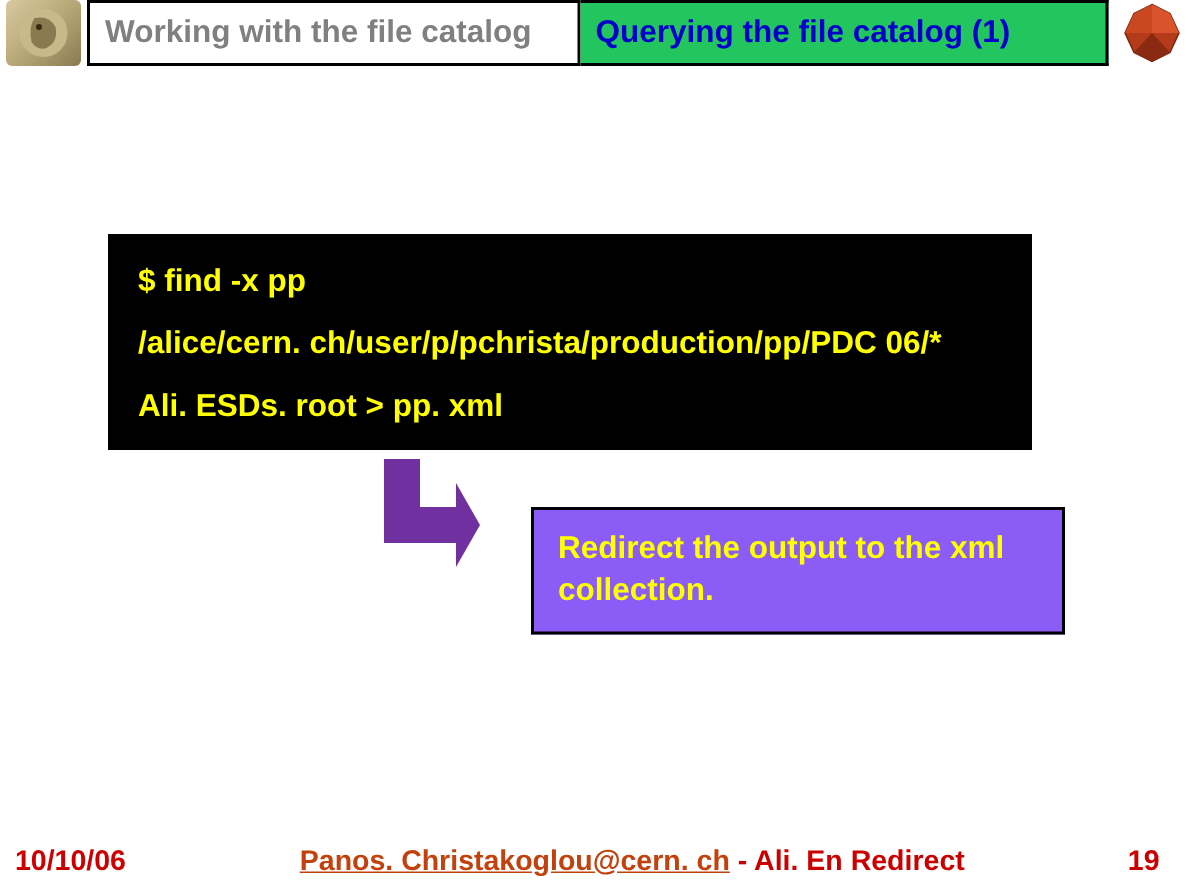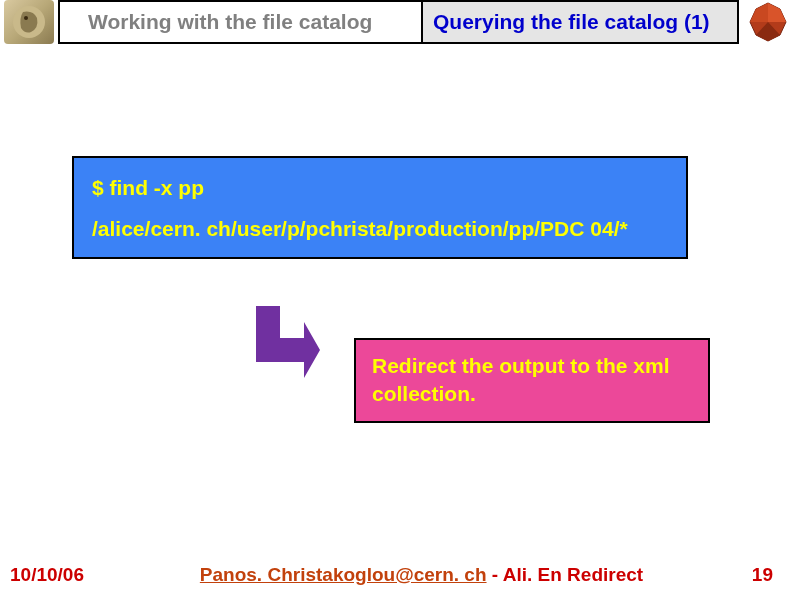--- a/index.html
+++ b/index.html
@@ -30,28 +30,28 @@
   .logo-left svg { width:36px; height:36px; }
   .title-left {
     flex: 0 0 305px;
     border: 2px solid #000;
     background: #fff;
     color: #808080;
     font-weight: bold;
     font-size: 21px;
     display: flex;
     align-items: center;
-    padding: 0 28px;
+    padding: 0 10px;
     margin-left: 4px;
   }
   .title-right {
     flex: 1;
     border: 2px solid #000;
     border-left: none;
-    background: #e5e5e5;
+    background: #22c55e;
     color: #0000cc;
     font-weight: bold;
     font-size: 21px;
     display: flex;
     align-items: center;
     padding: 0 10px;
   }
   .logo-right {
     width: 50px;
     height: 44px;
@@ -60,21 +60,21 @@
     align-items:center;
     justify-content:center;
   }
   .logo-right svg { width:42px; height:42px; }
 
   .code-block {
     position: absolute;
     left: 72px;
     top: 156px;
     width: 576px;
-    background: #3b82f6;
+    background: #000000;
     border: 2px solid #000;
     padding: 16px 18px 14px 18px;
   }
   .code-line {
     color: #ffff00;
     font-size: 21px;
     font-weight: bold;
     line-height: 1.3;
     margin-bottom: 14px;
   }
@@ -87,21 +87,21 @@
     width: 80px;
     height: 80px;
     color: #7030a0;
   }
 
   .tip-box {
     position: absolute;
     left: 354px;
     top: 338px;
     width: 320px;
-    background: #ec4899;
+    background: #8b5cf6;
     border: 2px solid #000;
     padding: 12px 16px;
   }
   .tip-box .tip-text {
     color: #ffff00;
     font-size: 21px;
     font-weight: bold;
     line-height: 1.35;
   }
 
@@ -158,21 +158,22 @@
       <polygon points="21,2 33,8 39,21 33,34 21,40 9,34 3,21 9,8" fill="#b33b1a" stroke="#7a2410" stroke-width="1"></polygon>
       <polygon points="21,2 21,21 39,21 33,8" fill="#d9542a"></polygon>
       <polygon points="21,21 33,34 21,40 9,34" fill="#8a2a10"></polygon>
       <polygon points="3,21 9,8 21,2 21,21" fill="#c94820"></polygon>
     </svg>
   </div>
 </div>
 
 <div class="code-block">
   <div class="code-line">$ find -x pp</div>
-  <div class="code-line">/alice/cern. ch/user/p/pchrista/production/pp/PDC 04/*</div>
+  <div class="code-line">/alice/cern. ch/user/p/pchrista/production/pp/PDC 06/*</div>
+  <div class="code-line">Ali. ESDs. root &gt; pp. xml</div>
 </div>
 
 <svg class="arrow" viewBox="0 0 100 100">
   <path d="M20 0 L50 0 L50 40 L80 40 L80 20 L100 55 L80 90 L80 70 L20 70 Z" fill="#7030a0"></path>
 </svg>
 
 <div class="tip-box">
   <div class="tip-text">Redirect the output to the xml collection.</div>
 </div>
 

